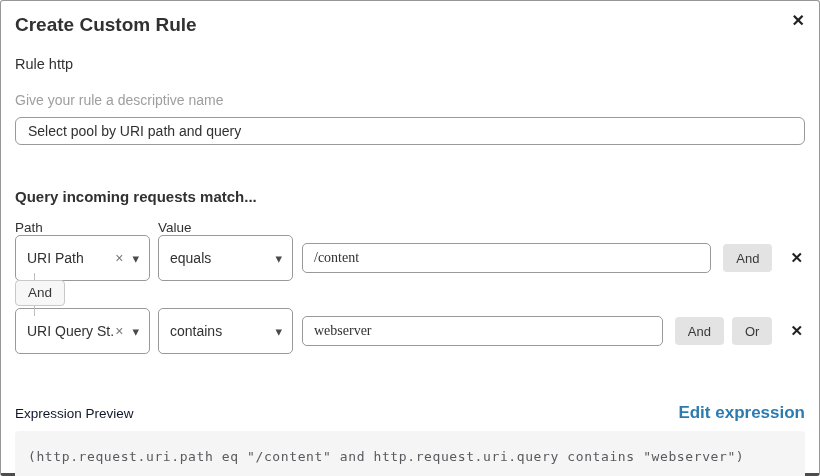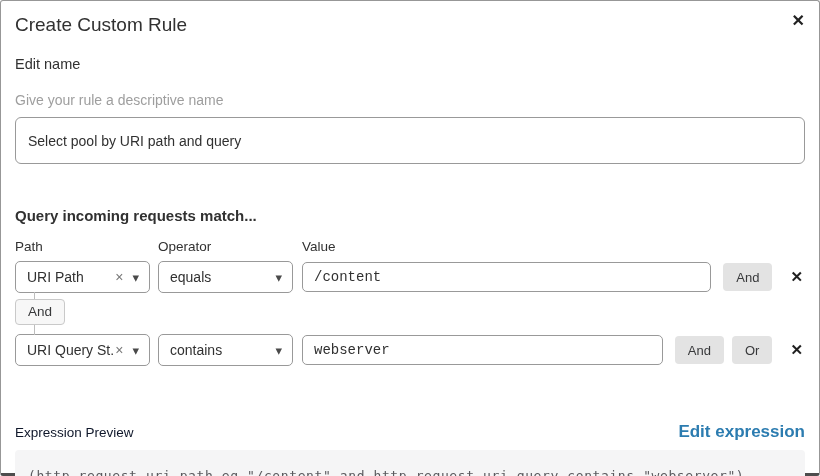--- a/index.html
+++ b/index.html
@@ -12,58 +12,58 @@
   .dialog {
     width: 820px; height: 476px;
     background: #fff;
     border: 1px solid #979797;
     border-bottom: 3px solid #4d4d4d;
     border-radius: 3px;
     padding: 12px 14px 0 14px;
     position: relative;
   }
   .dialog-header { display: flex; align-items: flex-start; justify-content: space-between; }
-  h1.title { font-size: 19px; font-weight: normal; line-height: 24px; color: #313131; }
+  h1.title { font-size: 19px; font-weight: bold; line-height: 24px; color: #313131; }
   .close-btn {
     background: none; border: none; cursor: pointer;
     font-size: 16px; font-weight: bold; color: #222;
     line-height: 16px; padding: 2px; margin-top: -2px; margin-right: -2px;
   }
   .field-label { margin-top: 18px; font-size: 14.5px; line-height: 18px; color: #313131; }
   .field-desc { margin-top: 19px; font-size: 14px; line-height: 17px; color: #9e9e9e; }
   .text-input {
-    margin-top: 8px; width: 100%; height: 47px;
+    margin-top: 8px; width: 100%; height: 28px;
     border: 1px solid #999; border-radius: 6px;
     padding: 0 12px; font-size: 14px; color: #313131;
     font-family: "Liberation Sans", "DejaVu Sans", sans-serif;
     outline: none; background: #fff;
   }
   h2.match-heading { margin-top: 43px; font-size: 15px; font-weight: bold; line-height: 18px; }
   .col-labels { margin-top: 14px; display: flex; font-size: 13.5px; line-height: 16px; color: #313131; }
   .col-labels .c1 { width: 143px; }
   .col-labels .c2 { width: 144px; }
   .col-labels .c3 { flex: 1; }
   .cond-row { display: flex; align-items: center; height: 30px; }
   .row-1 { margin-top: 7px; }
   .select-box {
-    width: 135px; height: 32px; flex: 0 0 135px;
+    width: 135px; height: 46px; flex: 0 0 135px;
     border: 1px solid #999; border-radius: 5px;
     display: flex; align-items: center;
     padding: 0 10px 0 11px; background: #fff; cursor: pointer;
     font-size: 14px; color: #313131;
   }
   .select-box .sel-text { flex: 1; white-space: nowrap; overflow: hidden; }
   .select-box .clear-x { color: #777; font-size: 14px; margin-right: 9px; cursor: pointer; }
   .select-box .caret { color: #4a4a4a; font-size: 13px; line-height: 13px; }
   .operator-box { margin-left: 8px; }
   .value-input {
     margin-left: 9px; flex: 1; height: 30px;
     border: 1px solid #999; border-radius: 5px;
     padding: 0 11px; font-size: 14px; color: #313131;
-    font-family: Liberation Mono, monospace;
+    font-family: Liberation Serif, serif;
     outline: none; background: #fff; min-width: 0;
   }
   .conn-btn {
     height: 28px; padding: 0 13px; margin-left: 12px;
     background: #e3e3e3; border: none; border-radius: 4px;
     font-size: 13px; color: #38393b; cursor: pointer;
     font-family: "Liberation Sans", "DejaVu Sans", sans-serif;
   }
   .conn-btn + .conn-btn { margin-left: 8px; }
   .delete-btn {
@@ -97,31 +97,30 @@
 <body>
 
 <div class="dialog">
 
   <div class="dialog-header">
     <h1 class="title">Create Custom Rule</h1>
     <button class="close-btn">✕</button>
   </div>
 
   <div>
-    <div class="field-label">Edit name</div>
+    <div class="field-label">Rule http</div>
     <div class="field-desc">Give your rule a descriptive name</div>
     <input class="text-input" type="text" value="Select pool by URI path and query" style="">
   </div>
 
   <div>
     <h2 class="match-heading">Query incoming requests match...</h2>
 
     <div class="col-labels">
       <span class="c1">Path</span>
-      <span class="c2">Operator</span>
       <span class="c3">Value</span>
     </div>
 
     <div class="cond-row row-1">
       <div class="select-box">
         <span class="sel-text">URI Path</span>
         <span class="clear-x">×</span>
         <span class="caret">▾</span>
       </div>
       <div class="select-box operator-box">

